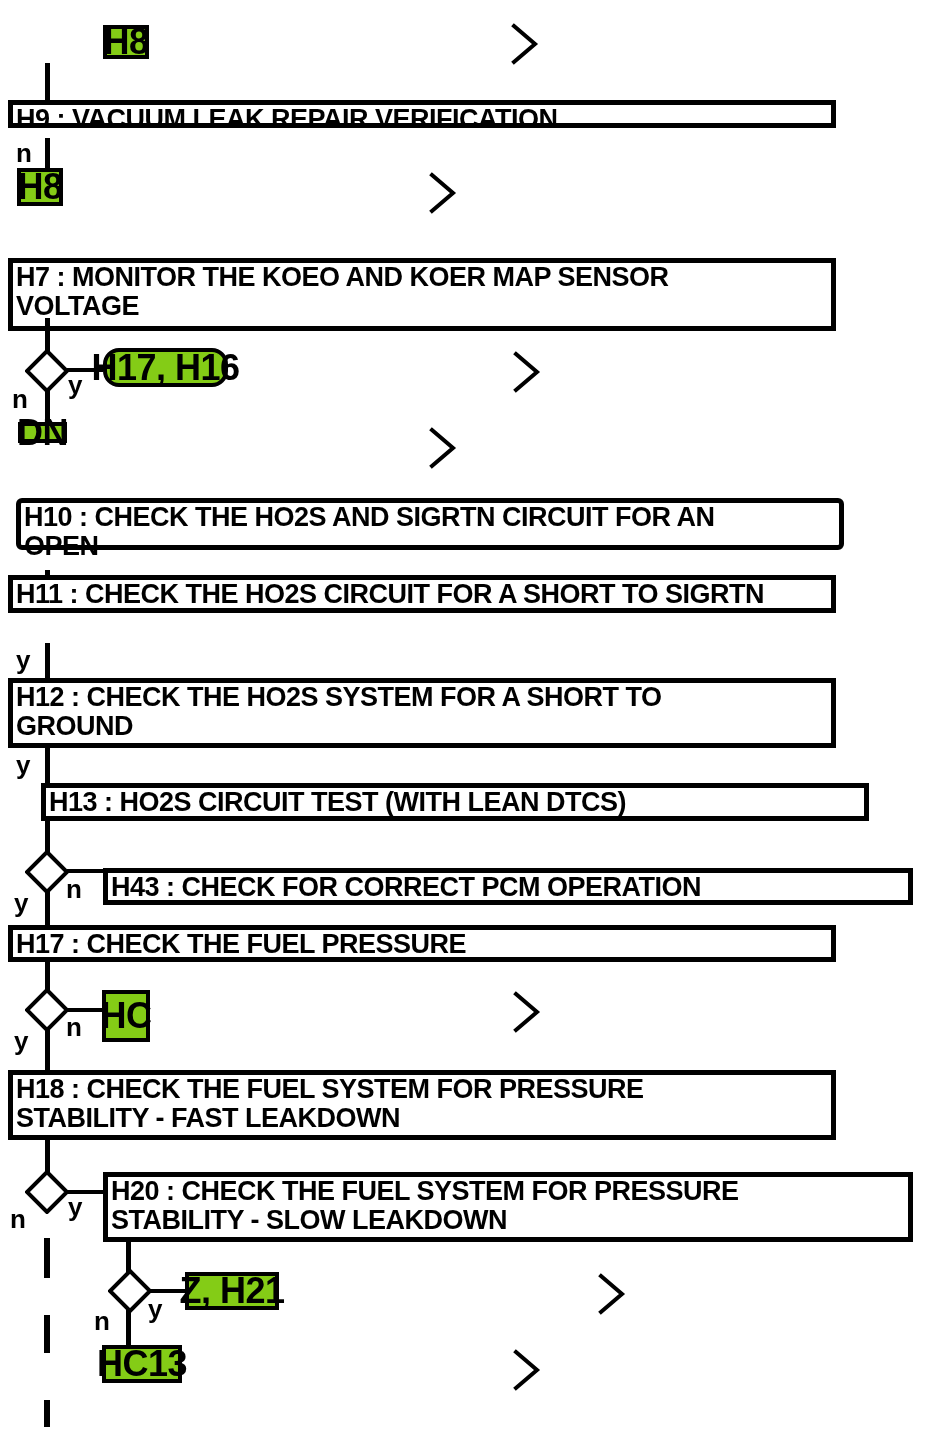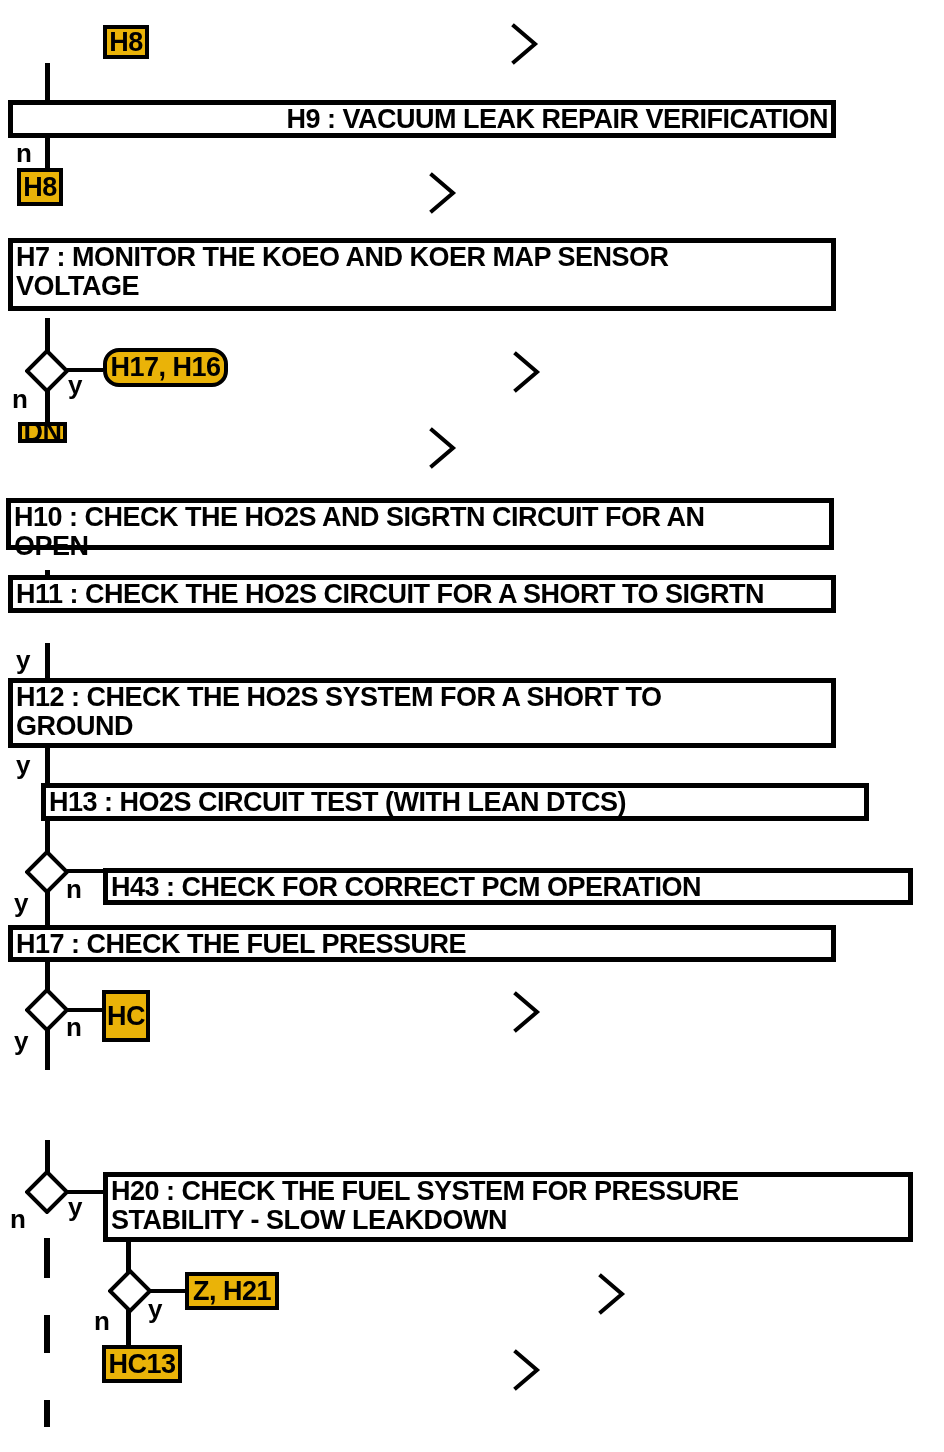--- a/index.html
+++ b/index.html
@@ -9,22 +9,22 @@
   }
   
   .pbox{
     position:absolute;box-sizing:border-box;background:#fff;
     border:5px solid #000;font-weight:bold;font-size:27px;line-height:29px;
     letter-spacing:-0.5px;padding:0 3px;white-space:pre-line;
   }
   .pbox.nowrap{white-space:nowrap;}
   
   .rbox{
-    position:absolute;box-sizing:border-box;background:#eab308;
-    border:4px solid #000;font-weight:bold;font-size:27px;
+    position:absolute;box-sizing:border-box;background:#84cc16;
+    border:4px solid #000;font-weight:bold;font-size:36px;
     letter-spacing:-0.5px;display:flex;align-items:center;justify-content:center;
     white-space:nowrap;padding:0 19px;
   }
   
   .lbl{
     position:absolute;font-weight:bold;font-size:26px;line-height:26px;
   }
   
   .vline{position:absolute;width:5px;background:#000;}
   .hline{position:absolute;height:4px;background:#000;}
@@ -37,32 +37,32 @@
 <div class="canvas">
 
   <div class="rbox" style="left:103px;top:25px;width:45px;height:34px;">H8</div>
 
   <svg class="shape" style="left:510px;top:22px;" width="30" height="44">
     <polyline points="4,4 25,22 4,40" fill="none" stroke="#000" stroke-width="4" stroke-linecap="square"></polyline>
   </svg>
 
   <div class="vline" style="left:45px;top:63px;height:37px;"></div>
 
-  <div class="pbox nowrap" style="left:8px;top:100px;width:828px;height:38px;text-align:right;">H9 : VACUUM LEAK REPAIR VERIFICATION</div>
+  <div class="pbox nowrap" style="left:8px;top:100px;width:828px;height:28px;">H9 : VACUUM LEAK REPAIR VERIFICATION</div>
 
   <div class="lbl" style="left:16px;top:140px;">n</div>
   <div class="vline" style="left:45px;top:138px;height:32px;"></div>
 
   <div class="rbox" style="left:17px;top:168px;width:44px;height:38px;">H8</div>
 
   <svg class="shape" style="left:428px;top:171px;" width="30" height="44">
     <polyline points="4,4 25,22 4,40" fill="none" stroke="#000" stroke-width="4" stroke-linecap="square"></polyline>
   </svg>
 
-  <div class="pbox" style="left:8px;top:238px;width:828px;height:73px;">H7 : MONITOR THE KOEO AND KOER MAP SENSOR
+  <div class="pbox" style="left:8px;top:258px;width:828px;height:73px;">H7 : MONITOR THE KOEO AND KOER MAP SENSOR
 VOLTAGE</div>
 
   <div class="vline" style="left:45px;top:318px;height:34px;"></div>
 
   <svg class="shape" style="left:25px;top:349px;" width="44" height="44">
     <polygon points="22,2 42,22 22,42 2,22" fill="#fff" stroke="#000" stroke-width="4"></polygon>
   </svg>
   <div class="hline" style="left:67px;top:368px;width:36px;"></div>
 
   <div class="rbox" style="left:103px;top:348px;width:125px;height:39px;border-radius:16px;">H17, H16</div>
@@ -75,21 +75,21 @@
   </svg>
 
   <div class="vline" style="left:45px;top:389px;height:35px;"></div>
 
   <div class="rbox" style="left:18px;top:422px;width:49px;height:21px;">DN</div>
 
   <svg class="shape" style="left:428px;top:426px;" width="30" height="44">
     <polyline points="4,4 25,22 4,40" fill="none" stroke="#000" stroke-width="4" stroke-linecap="square"></polyline>
   </svg>
 
-  <div class="pbox" style="left:6px;top:498px;width:828px;height:52px;">H10 : CHECK THE HO2S AND SIGRTN CIRCUIT FOR AN
+  <div class="pbox" style="left:16px;top:498px;width:828px;height:52px;border-radius:6px;">H10 : CHECK THE HO2S AND SIGRTN CIRCUIT FOR AN
 OPEN</div>
 
   <div class="lbl" style="left:16px;top:574px;">y</div>
   <div class="vline" style="left:45px;top:570px;height:35px;"></div>
 
   <div class="pbox nowrap" style="left:8px;top:575px;width:828px;height:38px;">H11 : CHECK THE HO2S CIRCUIT FOR A SHORT TO SIGRTN</div>
 
   <div class="lbl" style="left:16px;top:647px;">y</div>
   <div class="vline" style="left:45px;top:643px;height:35px;"></div>
 
@@ -127,20 +127,22 @@
 
   <div class="lbl" style="left:66px;top:1014px;">n</div>
   <div class="lbl" style="left:14px;top:1028px;">y</div>
 
   <svg class="shape" style="left:512px;top:990px;" width="30" height="44">
     <polyline points="4,4 25,22 4,40" fill="none" stroke="#000" stroke-width="4" stroke-linecap="square"></polyline>
   </svg>
 
   <div class="vline" style="left:45px;top:1030px;height:40px;"></div>
 
+  <div class="pbox" style="left:8px;top:1070px;width:828px;height:70px;">H18 : CHECK THE FUEL SYSTEM FOR PRESSURE
+STABILITY - FAST LEAKDOWN</div>
 
   <div class="vline" style="left:45px;top:1140px;height:32px;"></div>
 
   <svg class="shape" style="left:25px;top:1170px;" width="44" height="44">
     <polygon points="22,2 42,22 22,42 2,22" fill="#fff" stroke="#000" stroke-width="4"></polygon>
   </svg>
   <div class="hline" style="left:67px;top:1190px;width:36px;"></div>
 
   <div class="pbox" style="left:103px;top:1172px;width:810px;height:70px;">H20 : CHECK THE FUEL SYSTEM FOR PRESSURE
 STABILITY - SLOW LEAKDOWN</div>

